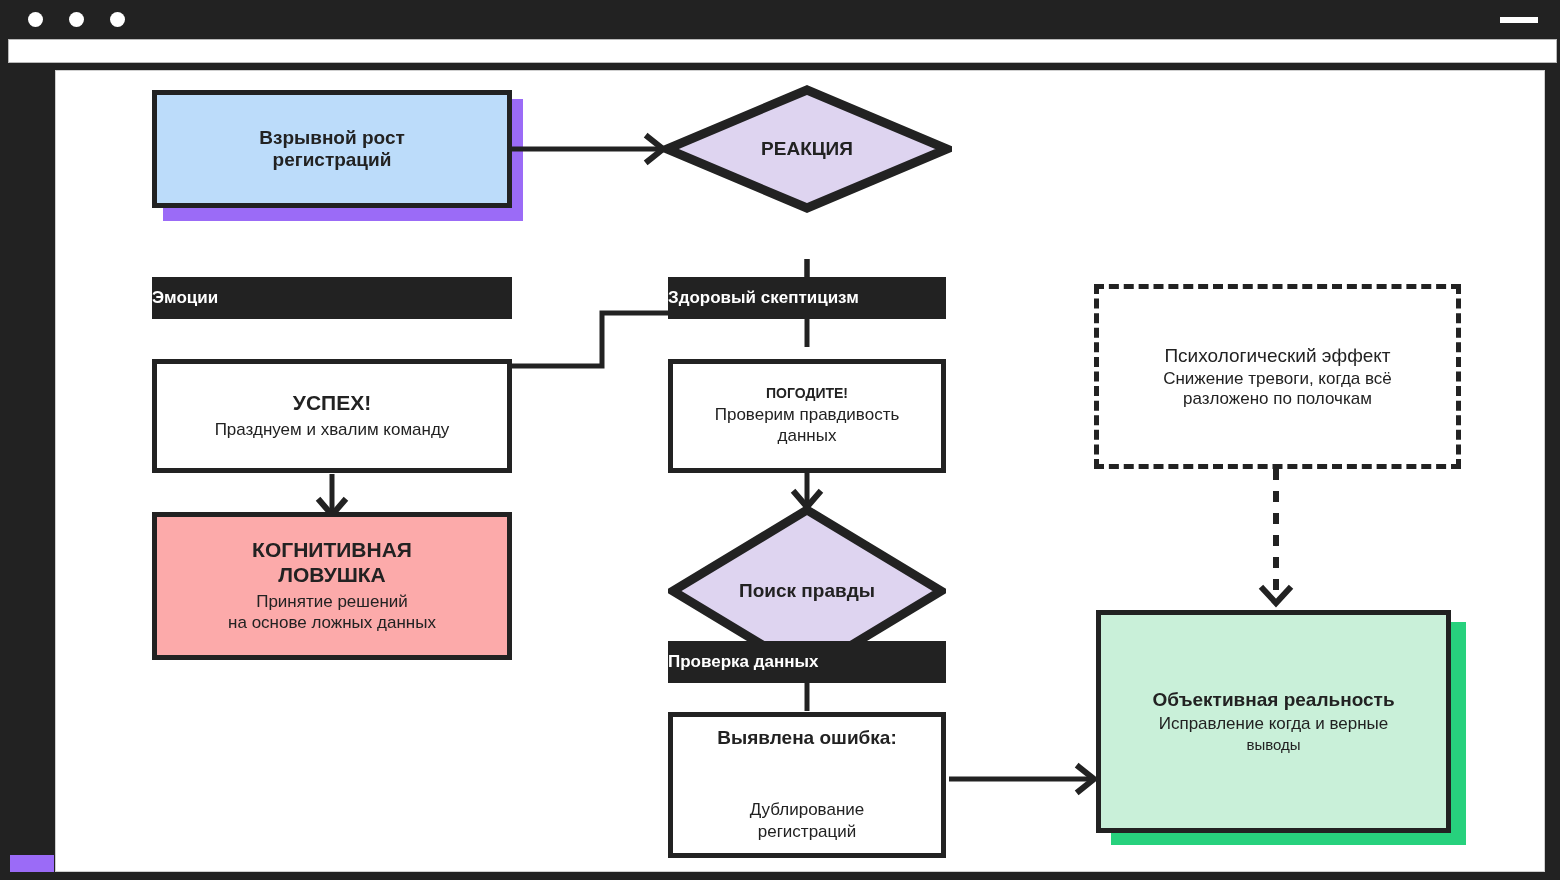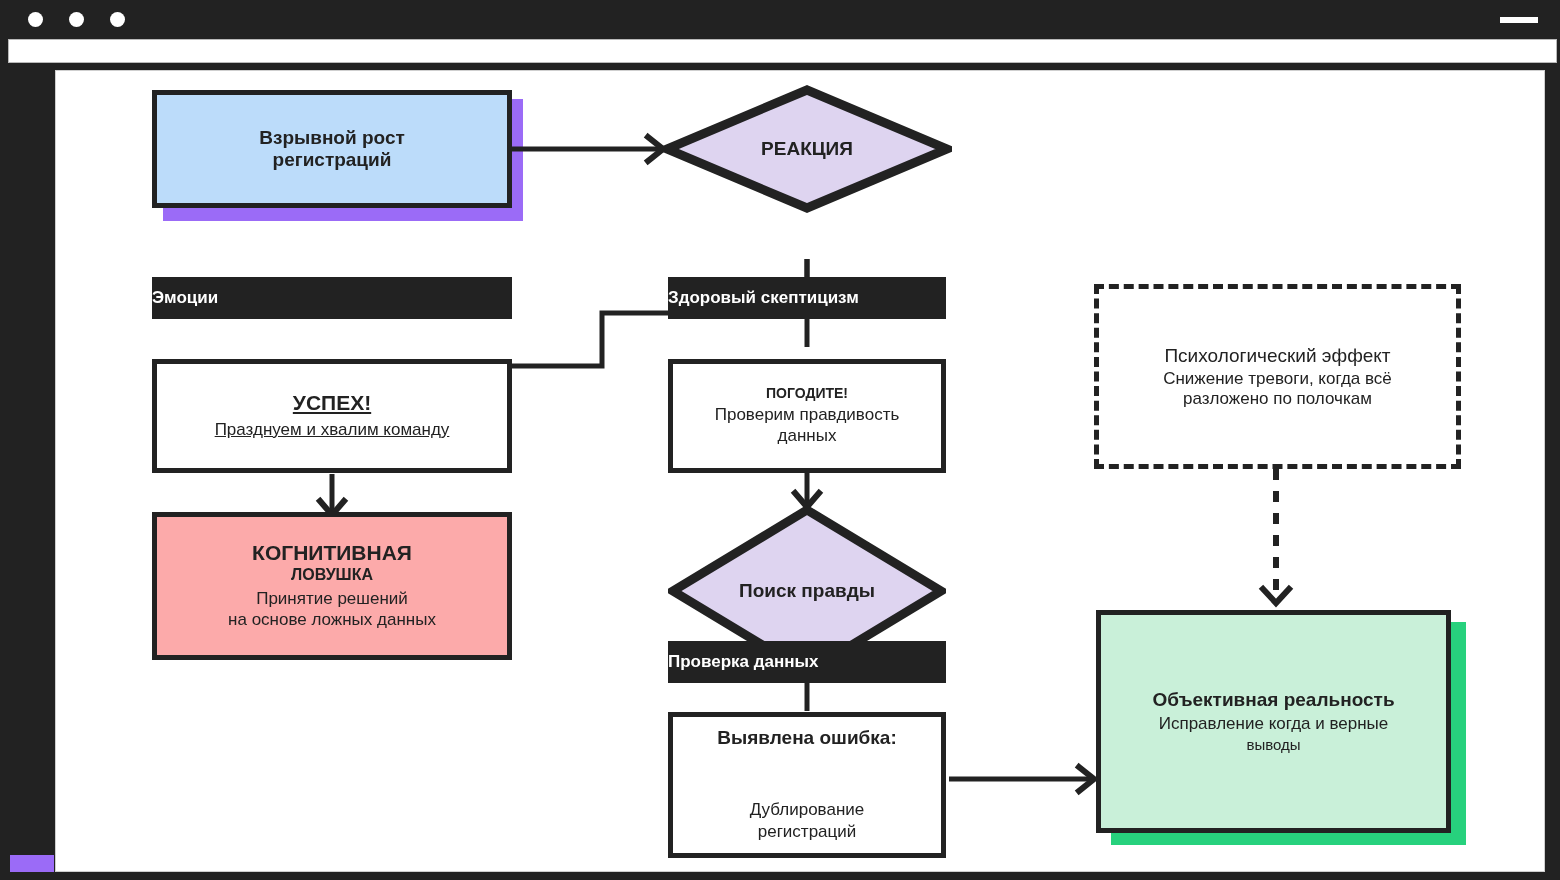--- a/index.html
+++ b/index.html
@@ -229,28 +229,28 @@
     </div>
 
     <div class="label-box" style="left:96px; top:206px; width:360px; height:42px;">
       <span>Эмоции</span>
     </div>
 
     <div class="label-box" style="left:612px; top:206px; width:278px; height:42px;">
       <span>Здоровый скептицизм</span>
     </div>
 
-    <div class="node" style="left:96px; top:288px; width:360px; height:114px; background:#ffffff;text-decoration:underline;">
+    <div class="node" style="left:96px; top:288px; width:360px; height:114px; background:#ffffff;">
       <div class="title" style="font-size:21px; margin-bottom:3px;">УСПЕХ!</div>
       <div class="sub" style="font-size:17px;text-align:right;">Празднуем и хвалим команду</div>
     </div>
 
     <div class="node" style="left:96px; top:441px; width:360px; height:148px; background:#fcaaaa;">
       <div class="title" style="font-size:21px;">КОГНИТИВНАЯ</div>
-      <div class="title" style="font-size:16px; margin-bottom:3px;">ЛОВУШКА</div>
+      <div class="title" style="font-size:21px; margin-bottom:3px;">ЛОВУШКА</div>
       <div class="sub" style="font-size:17px;">Принятие решений</div>
       <div class="sub" style="font-size:17px;">на основе ложных данных</div>
     </div>
 
     <div class="node" style="left:612px; top:288px; width:278px; height:114px; background:#ffffff;">
       <div class="title" style="font-size:14px; margin-bottom:2px;">ПОГОДИТЕ!</div>
       <div class="sub" style="font-size:17px;">Проверим правдивость</div>
       <div class="sub" style="font-size:17px;">данных</div>
     </div>
 

